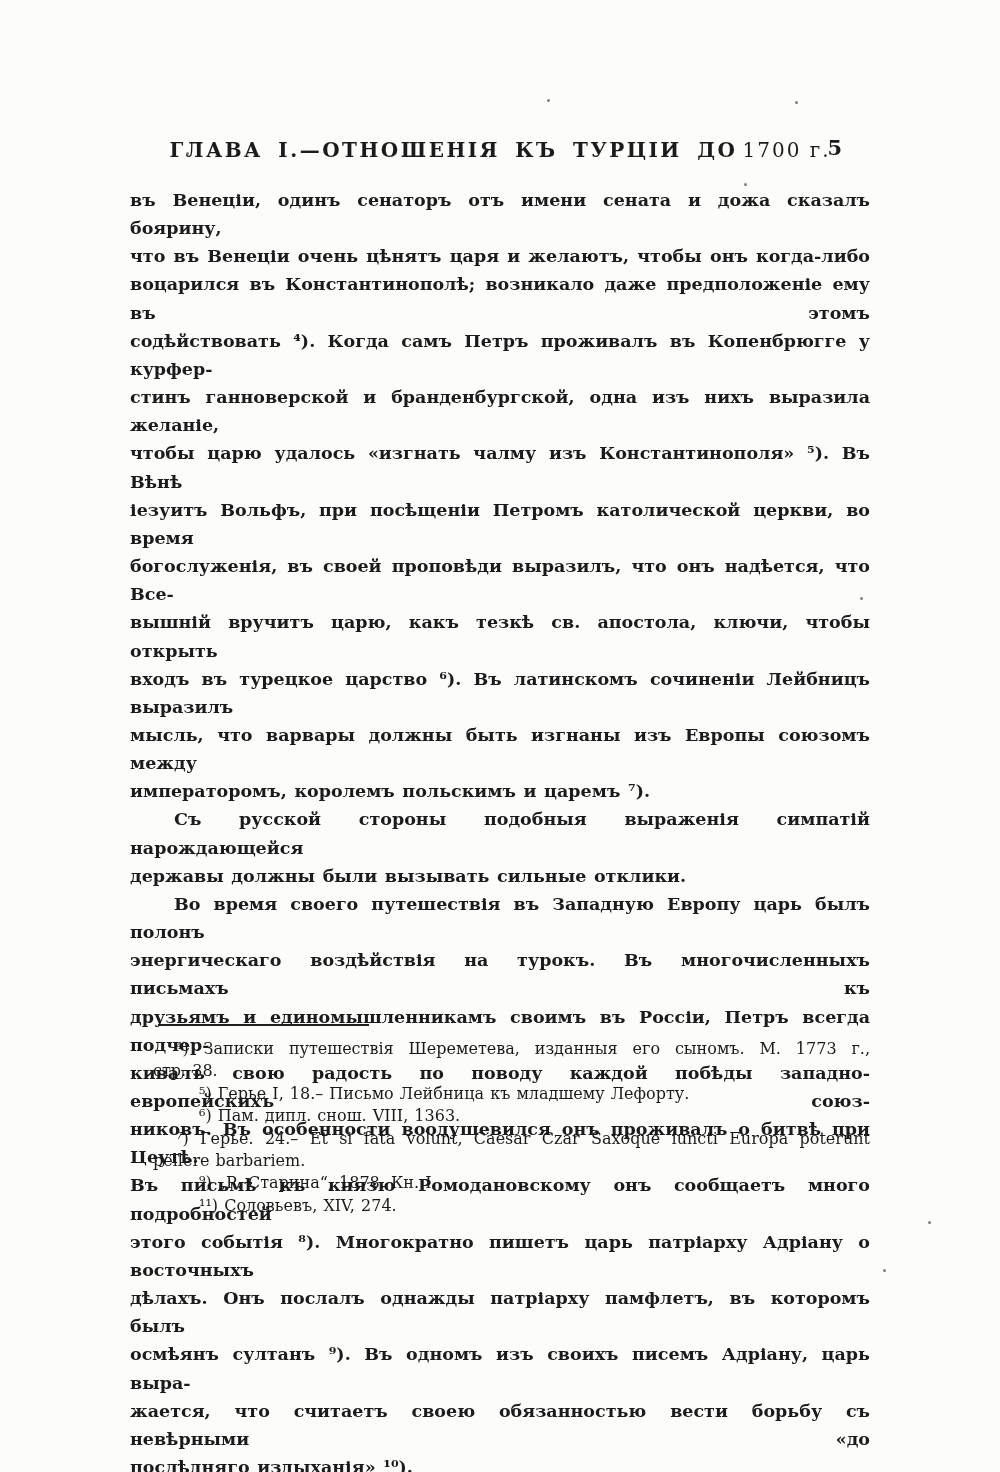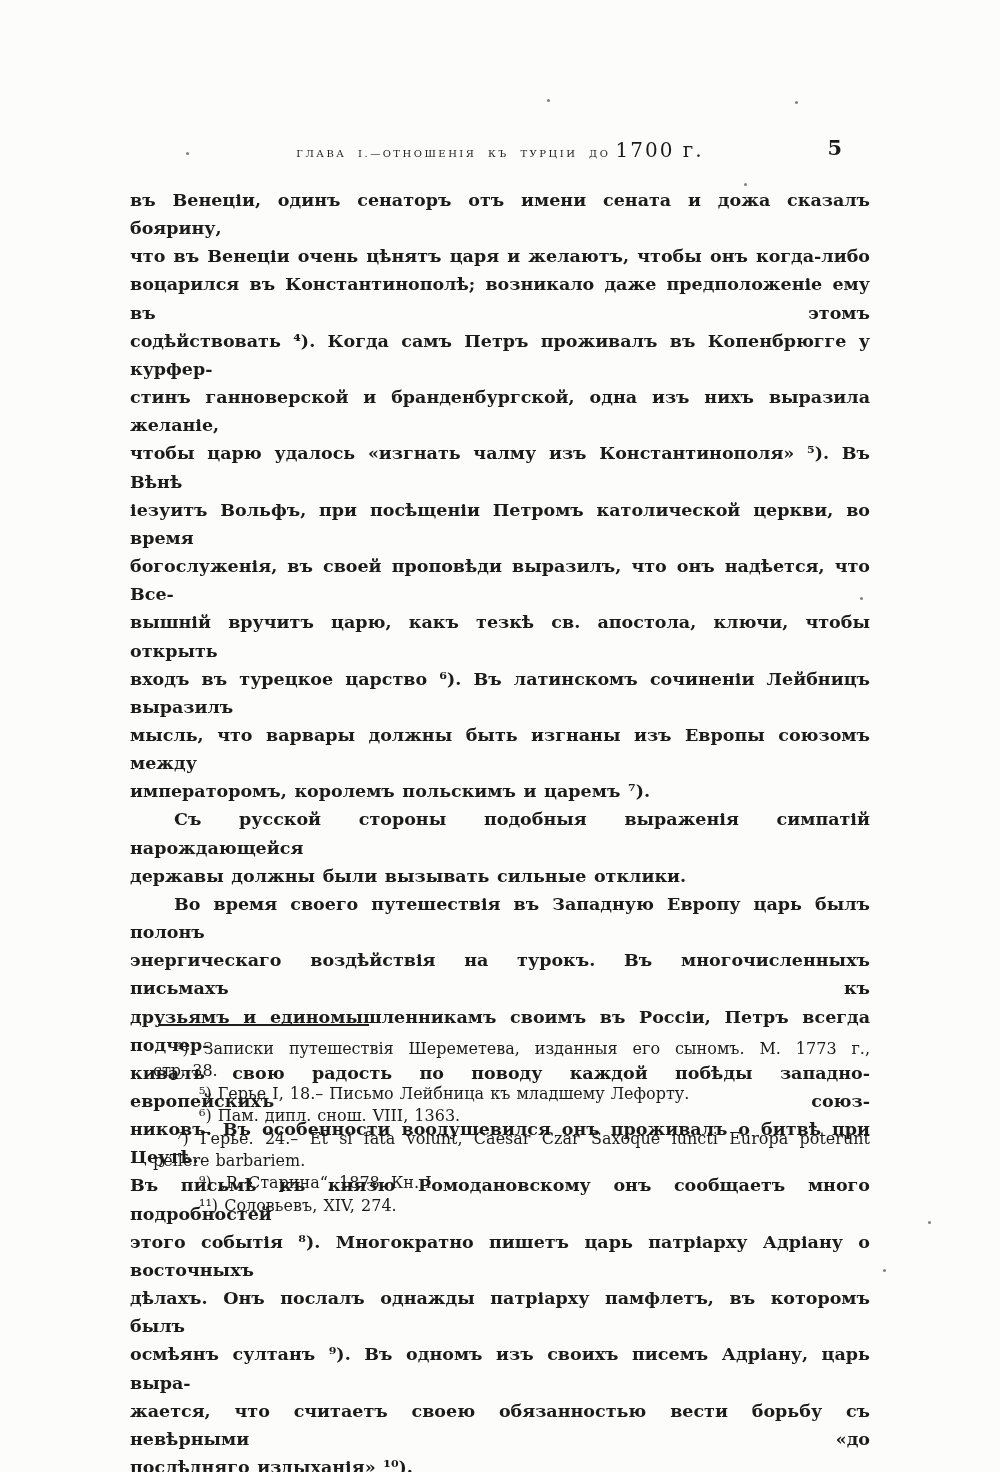--- a/index.html
+++ b/index.html
@@ -17,22 +17,22 @@
   
   .header {
     position: absolute;
     top: 138px;
     left: 130px;
     width: 740px;
     text-align: center;
     white-space: nowrap;
   }
   .chapter-label {
-    font-weight: 400;
-    font-size: 10px;
+    font-weight: 700;
+    font-size: 20px;
     letter-spacing: 2.5px;
     word-spacing: 6px;
   }
   .chapter-year {
     font-weight: 400;
     font-size: 20px;
     letter-spacing: 2px;
   }
   .page-number {
     position: absolute;

